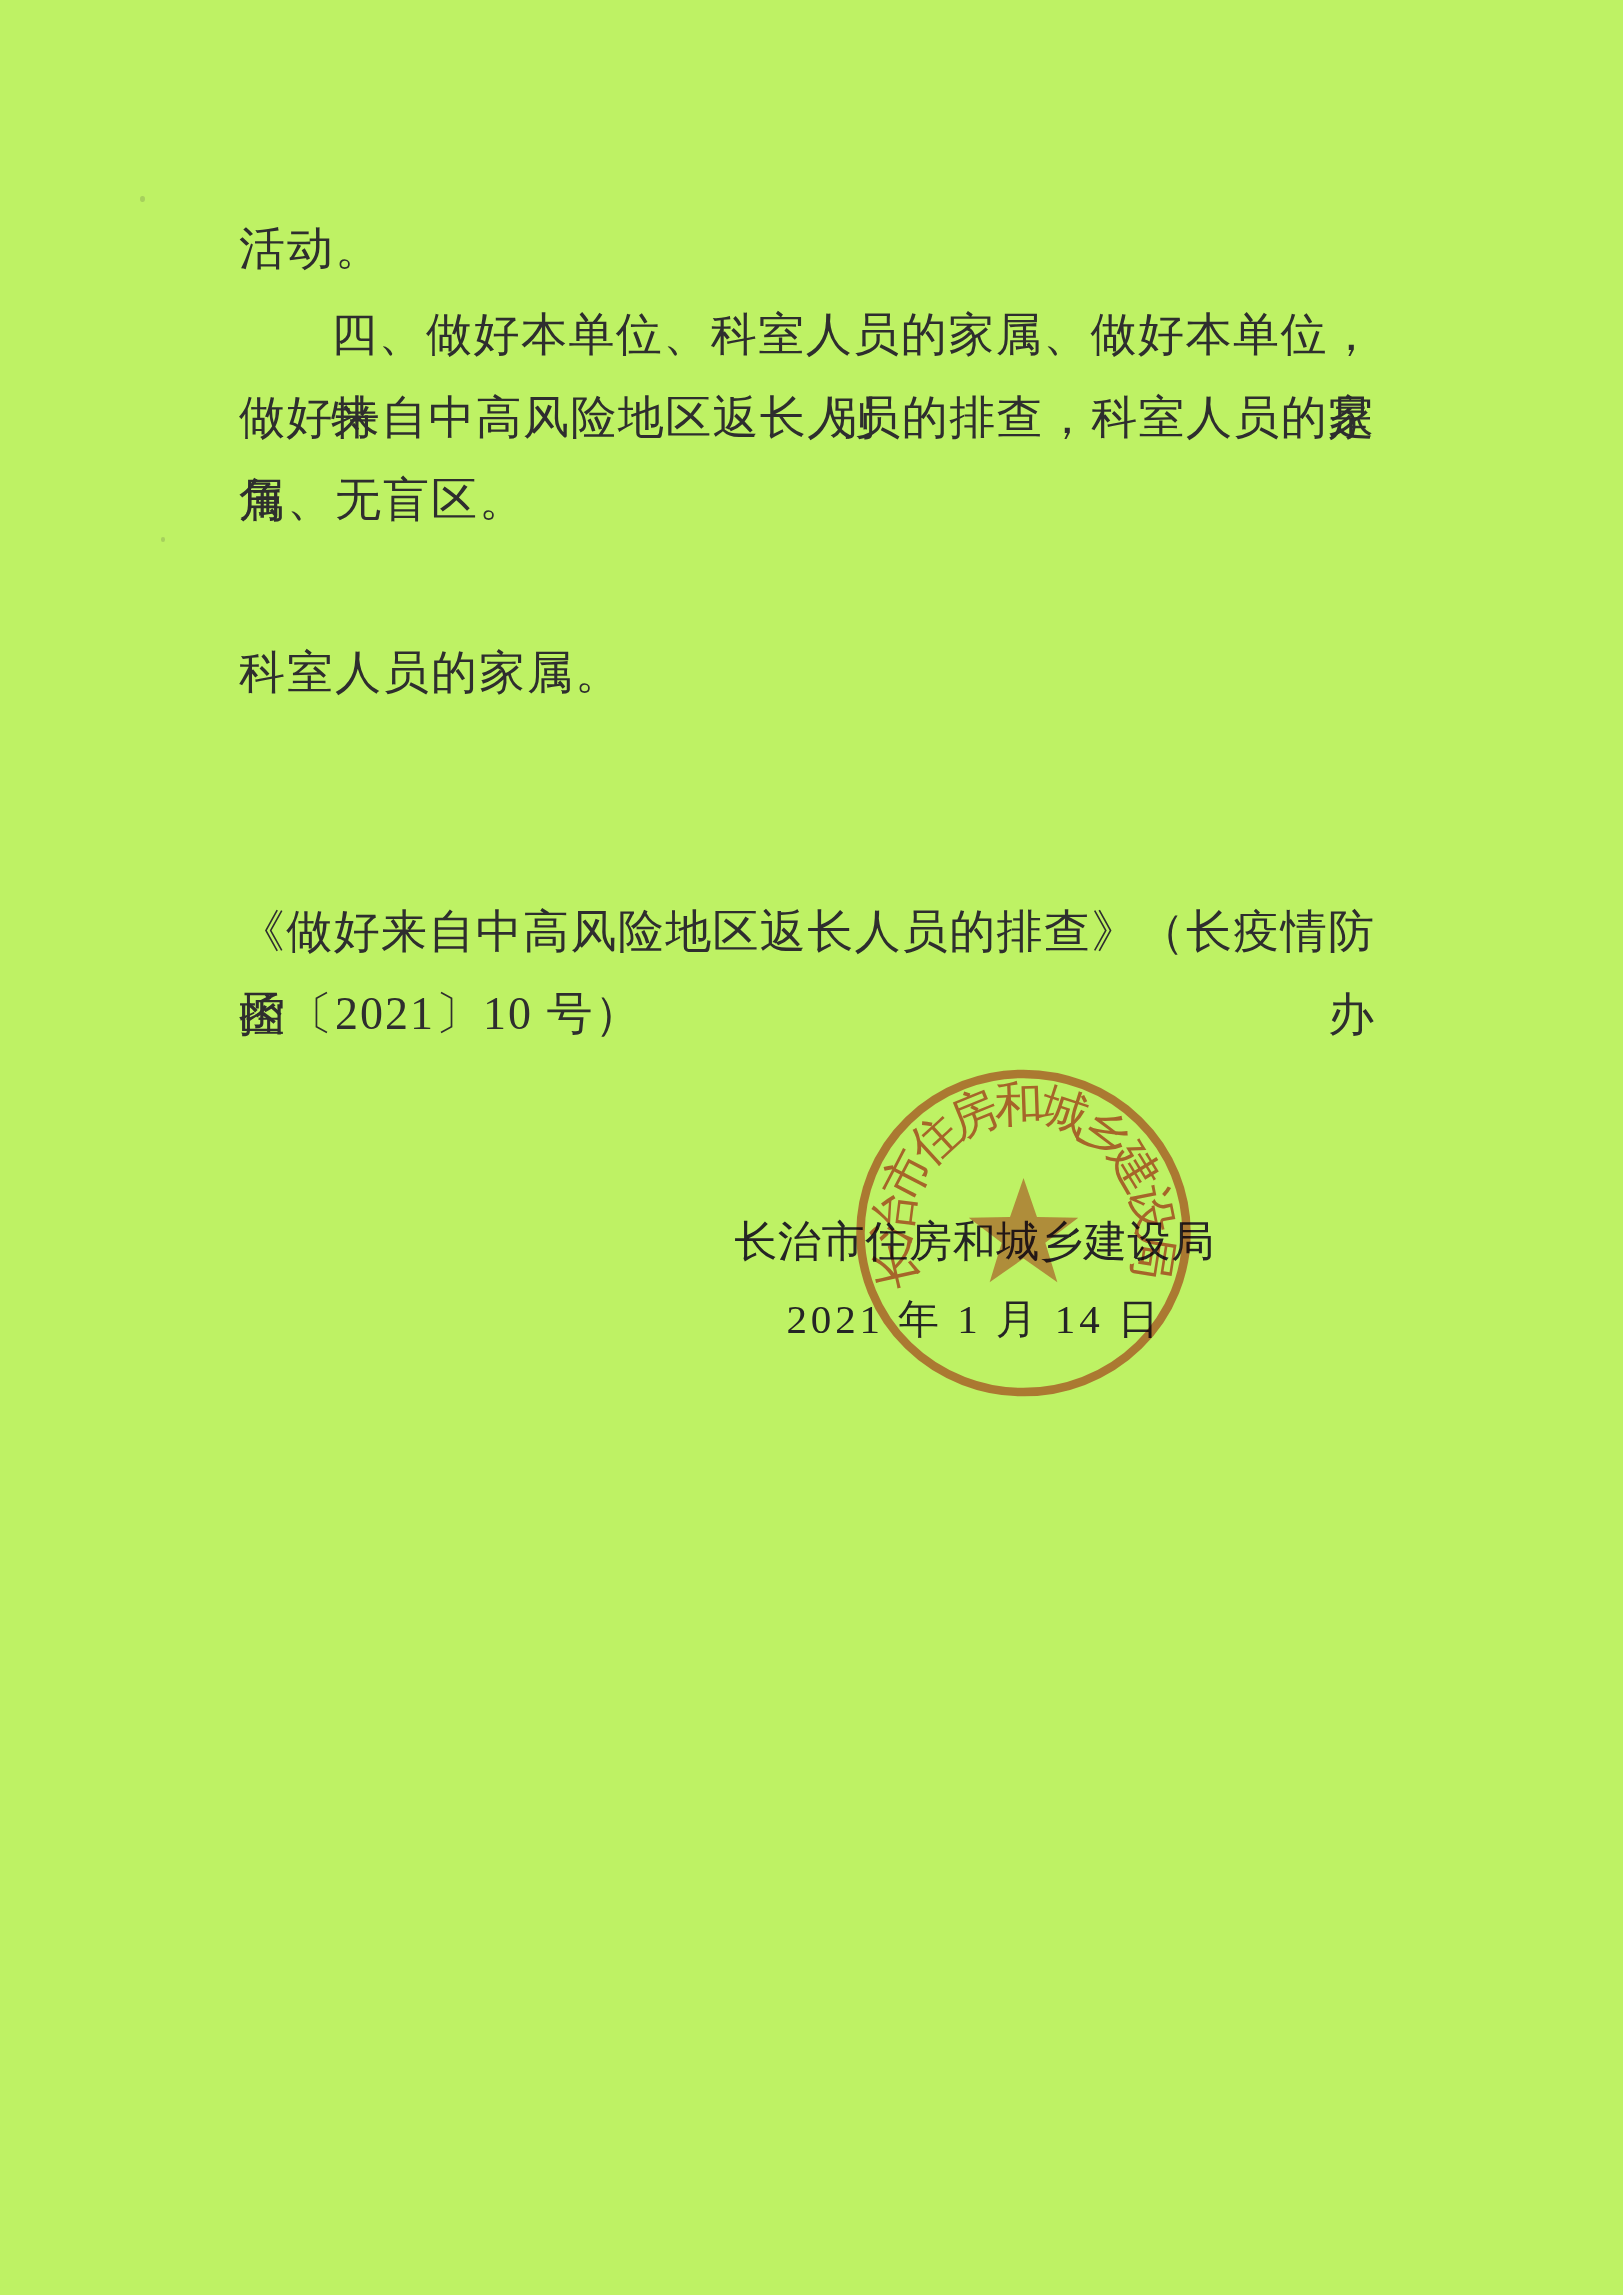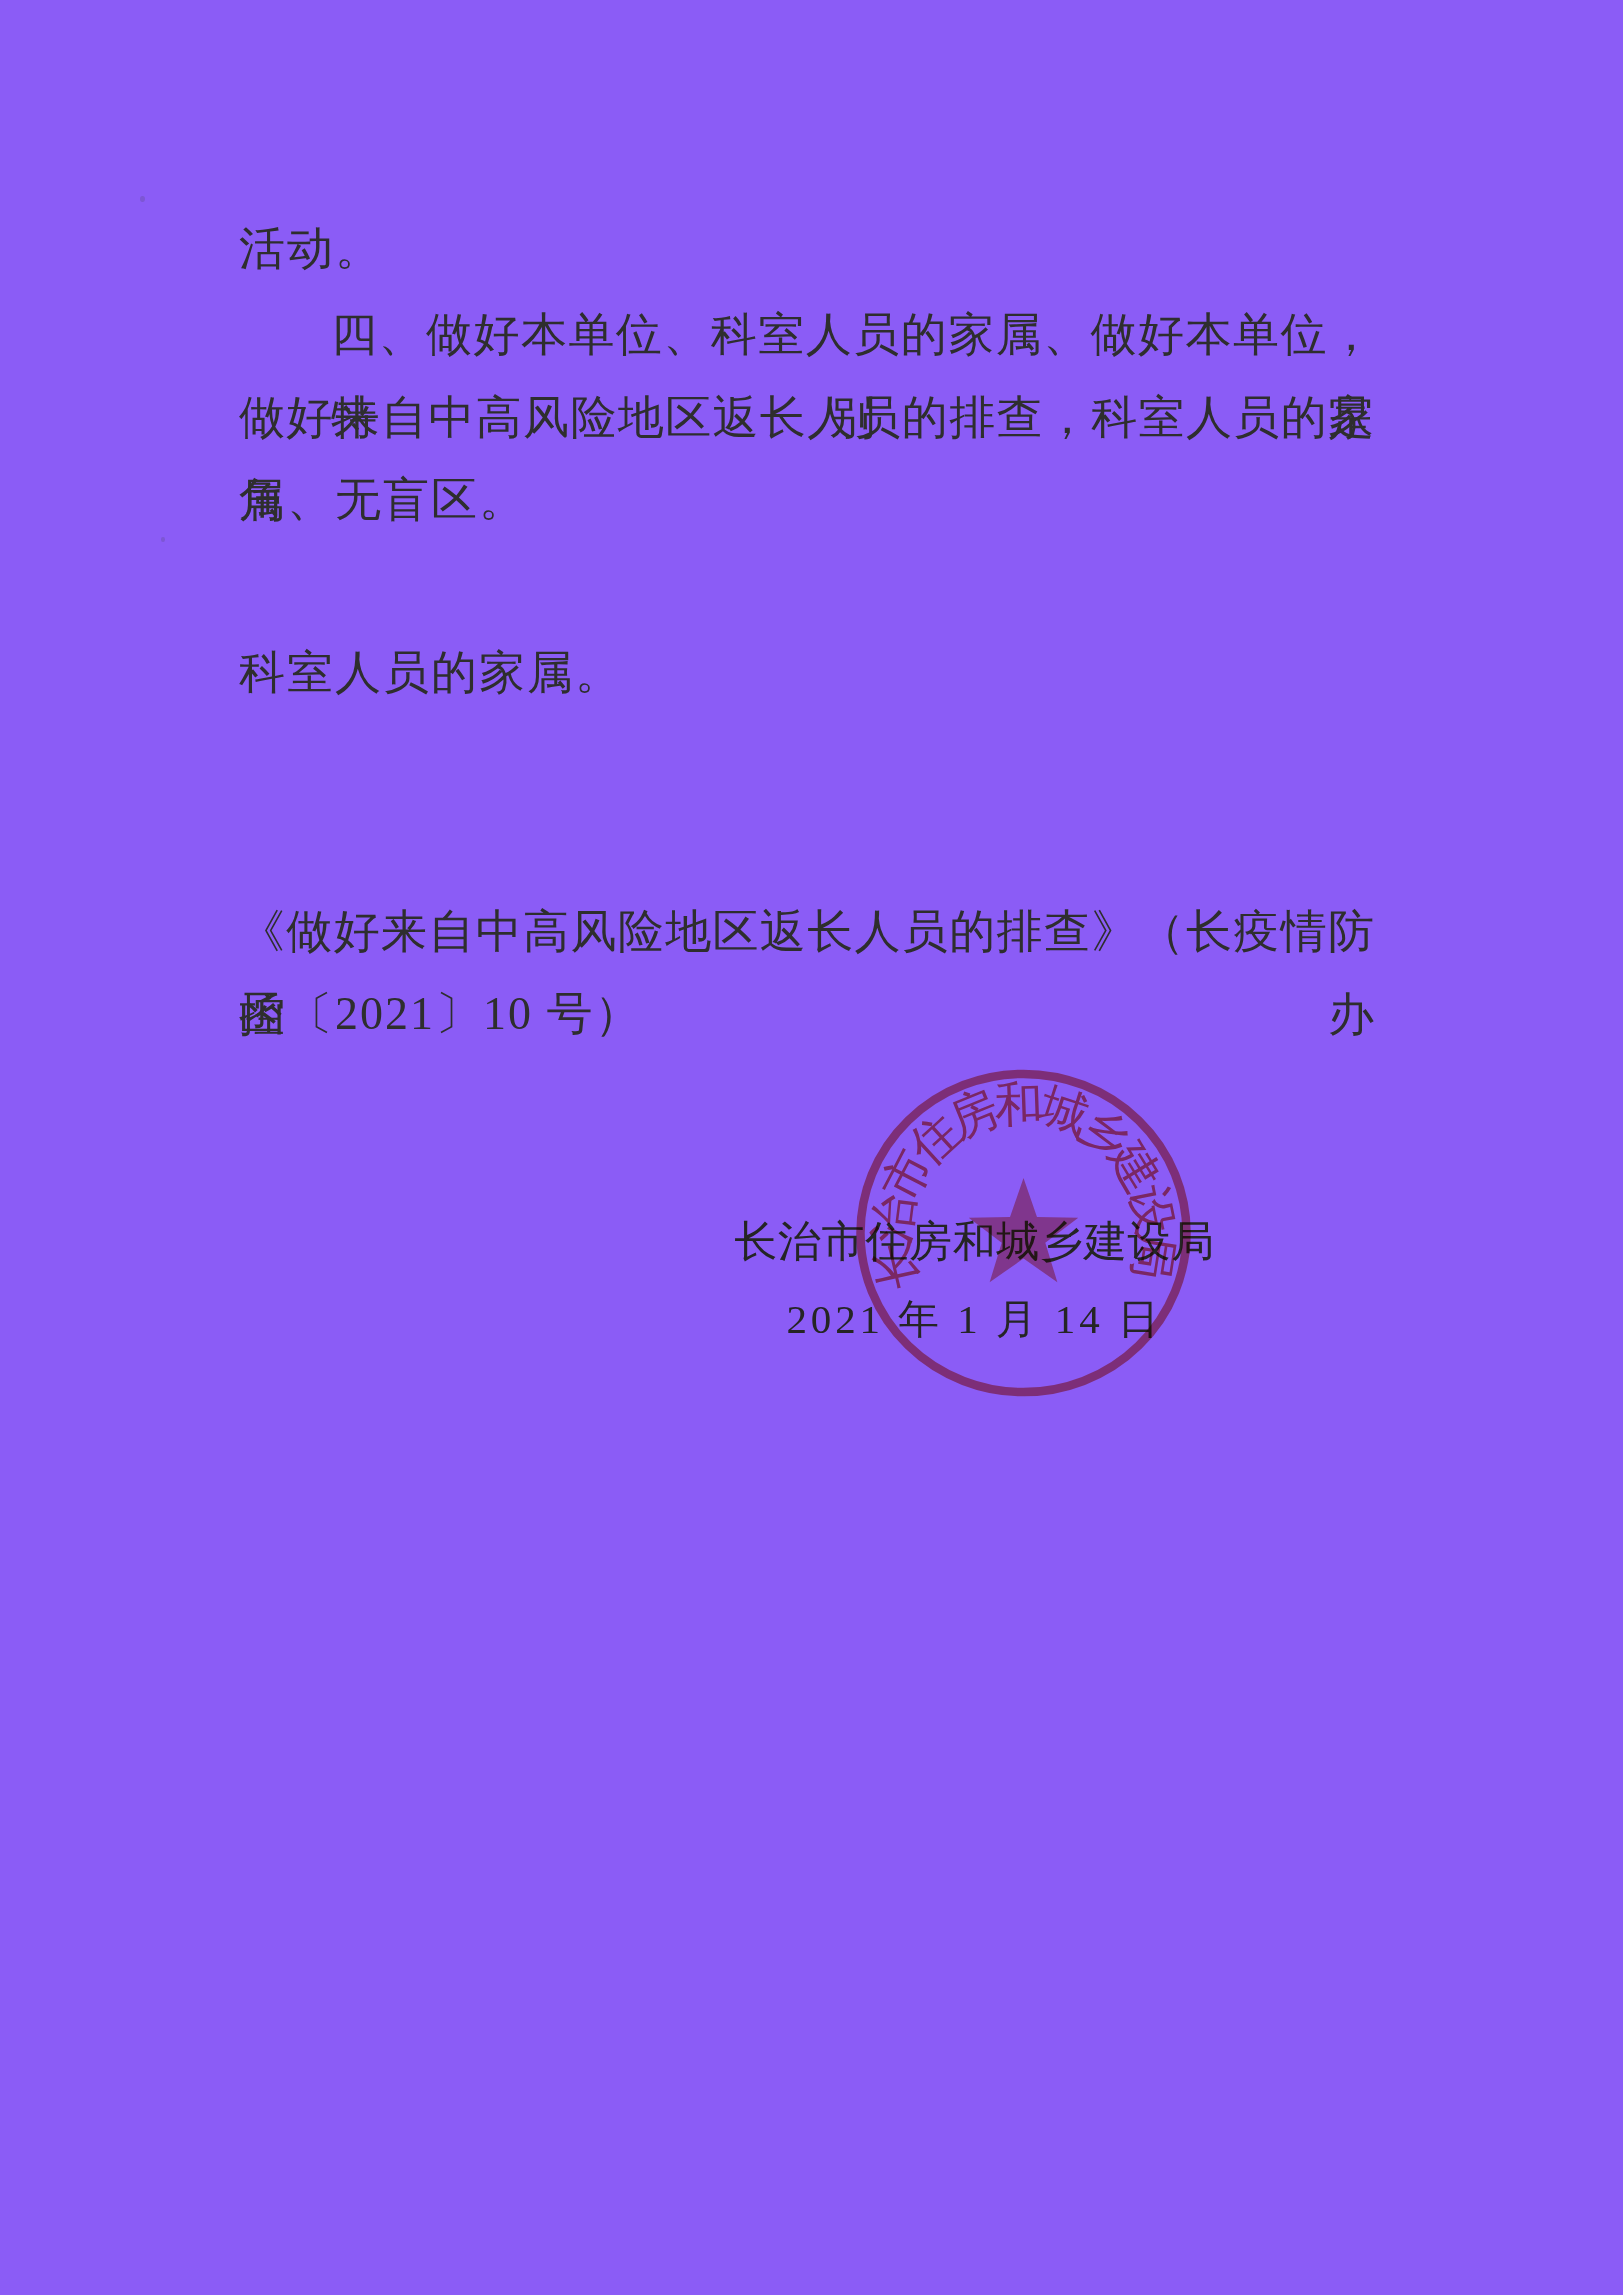--- a/index.html
+++ b/index.html
@@ -3,21 +3,21 @@
 <meta charset="utf-8">
 <style>
   html,body{margin:0;padding:0;}
   body{
     width:1623px;height:2295px;
     background:#fdfdfc;
     font-family:"Liberation Serif","DejaVu Serif",serif;
     position:relative;
     overflow:hidden;
   }
-  .page{position:absolute;inset:0;background:#8b5cf6;}
+  .page{position:absolute;inset:0;background:#bef264;}
   .line{
     position:absolute;
     font-size:46px;
     color:#2e2e2e;
     line-height:83px;
     white-space:nowrap;
     letter-spacing:2px;
   }
   .just{
     width:1135px;

